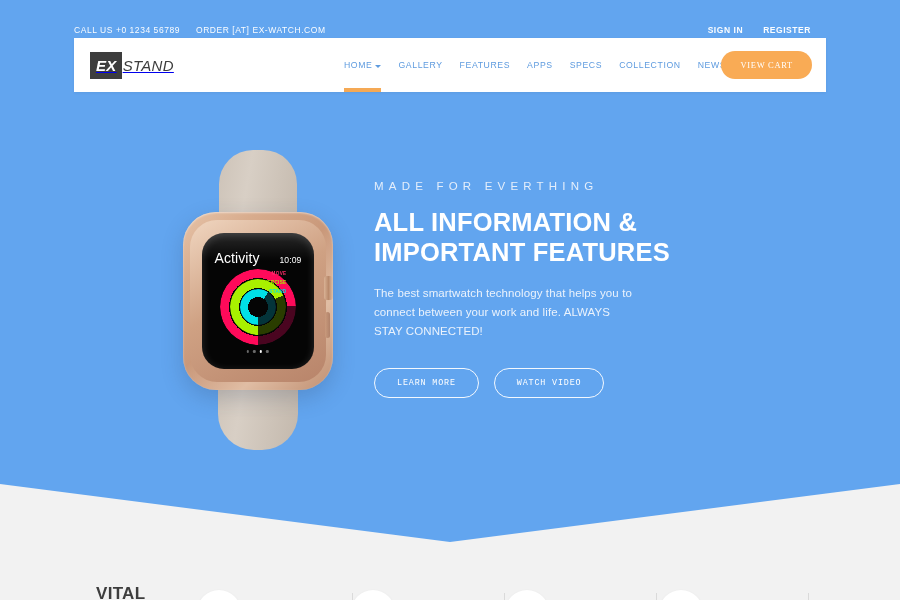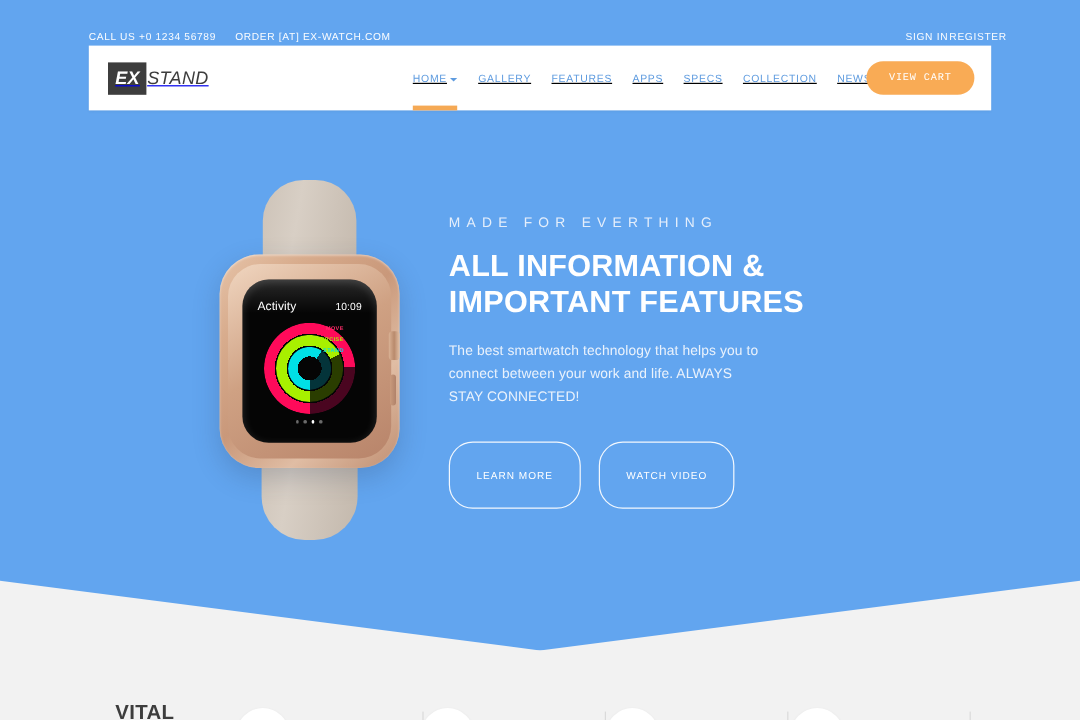--- a/index.html
+++ b/index.html
@@ -19,21 +19,21 @@
     background:#62a5ef;
     clip-path:polygon(0 0, 900px 0, 900px 484px, 450px 542px, 0 484px);
   }
 
   
   .topbar {
     position:absolute; left:0; top:0; width:900px; height:38px;
     display:flex; align-items:center; z-index:5;margin-top:11px;
   }
   .topbar-left { position:absolute; left:74px; display:flex; gap:16px; }
-  .topbar-right { position:absolute; right:61px; display:flex; gap:1px; }
+  .topbar-right { position:absolute; right:89px; display:flex; gap:20px;font-weight:bold; }
   .topbar a, .topbar span.tb {
     color:#ffffff; font-size:8.5px; letter-spacing:.55px;
     text-decoration:none; opacity:.97; white-space:nowrap;
   }
 
   
   .header {
     position:absolute; left:74px; top:38px; width:752px; height:54px;
     background:#ffffff; z-index:6;
     box-shadow:0 1px 3px rgba(0,0,0,.06);
@@ -43,21 +43,21 @@
   .brand-mark {
     background:#3d3d3d; color:#ffffff; font-weight:bold;
     font-size:15px; letter-spacing:.3px;
     padding:6px 5px 6px 6px; line-height:1;
   }
   .brand-text {
     color:#3d3d3d; font-size:15px; letter-spacing:.3px;
     margin-left:1px; font-weight:400;
   }
 
-  .nav { position:absolute; left:270px; display:flex; align-items:center; gap:17px; height:54px;text-decoration:underline; }
+  .nav { position:absolute; left:270px; display:flex; align-items:center; gap:17px; height:54px; }
   .nav-item {
     position:relative; height:54px; display:flex; align-items:center;
     color:#5e9bdf; font-size:8.7px; letter-spacing:.6px; text-decoration:none;
     white-space:nowrap; cursor:pointer;
   }
   .nav-item .caret {
     display:inline-block; margin-left:3px;
     width:0; height:0; border-left:3px solid transparent;
     border-right:3px solid transparent; border-top:3.5px solid #5e9bdf;
     position:relative; top:1px;
@@ -65,21 +65,21 @@
   .nav-item.active::after {
     content:""; position:absolute; left:0; right:0; bottom:0;
     height:4px; background:#f5a955;
   }
 
   .cart-btn {
     position:absolute; right:14px;
     background:#f9ab55; color:#ffffff; border:none;
     font-size:8.5px; letter-spacing:.7px;
     padding:9px 19px; border-radius:20px; cursor:pointer;
-    font-family:Liberation Mono, monospace;
+    font-family:Liberation Serif, serif;
   }
 
   
   .hero-inner { position:absolute; left:0; top:0; width:900px; height:545px; z-index:4; }
 
   .hero-copy { position:absolute; left:374px; top:180px; width:330px; }
   .eyebrow {
     color:#e4eefb; font-size:11.5px; letter-spacing:5.2px;
     margin-bottom:16px; font-weight:400;
   }
@@ -88,22 +88,22 @@
     line-height:1.16; letter-spacing:.2px; margin-bottom:17px;
   }
   .lede {
     color:#eaf2fc; font-size:11.5px; line-height:1.64;
     letter-spacing:.1px; max-width:262px;
   }
   .hero-actions { margin-top:27px; display:flex; gap:15px; }
   .ghost-btn {
     border:1px solid rgba(255,255,255,.92); background:transparent;
     color:#ffffff; font-size:8.4px; letter-spacing:.85px;
-    padding:22px 22px; border-radius:20px; cursor:pointer;
-    font-family:Liberation Sans, sans-serif; white-space:nowrap;
+    padding:9px 22px; border-radius:20px; cursor:pointer;
+    font-family:Liberation Mono, monospace; white-space:nowrap;
   }
 
   
   .watch-wrap { position:absolute; left:170px; top:150px; width:175px; height:300px; }
 
   .band, .band-bottom {
     position:absolute; left:50%; transform:translateX(-50%);
     background:linear-gradient(100deg,#cdc3b8 0%,#d8cfc5 35%,#c3b8ac 100%);
   }
   .band { top:0; width:78px; height:112px; border-radius:34px 34px 8px 8px; }
@@ -146,21 +146,21 @@
   }
   .side-btn {
     position:absolute; right:-4px; top:92px; width:5px; height:26px;
     border-radius:3px; background:linear-gradient(90deg,#c99a7c,#b0826a);
   }
 
   .scr-head {
     position:absolute; left:13px; right:12px; top:17px;
     display:flex; justify-content:space-between; align-items:baseline;
   }
-  .scr-title { color:#ffffff; font-size:10px; letter-spacing:.1px; }
+  .scr-title { color:#ffffff; font-size:14px; letter-spacing:.1px; }
   .scr-time  { color:#ffffff; font-size:8.6px; letter-spacing:.1px;text-align:right; }
 
   .rings { position:absolute; left:50%; transform:translateX(-50%); top:36px; width:76px; height:76px; }
   .ring { position:absolute; border-radius:50%; }
   .ring-move {
     left:0; top:0; width:76px; height:76px;
     background:conic-gradient(from 180deg,#ff0a5a 0deg 268deg,#4a0520 268deg 360deg);
     -webkit-mask:radial-gradient(circle, transparent 29px, #000 29px);
             mask:radial-gradient(circle, transparent 29px, #000 29px);
   }

